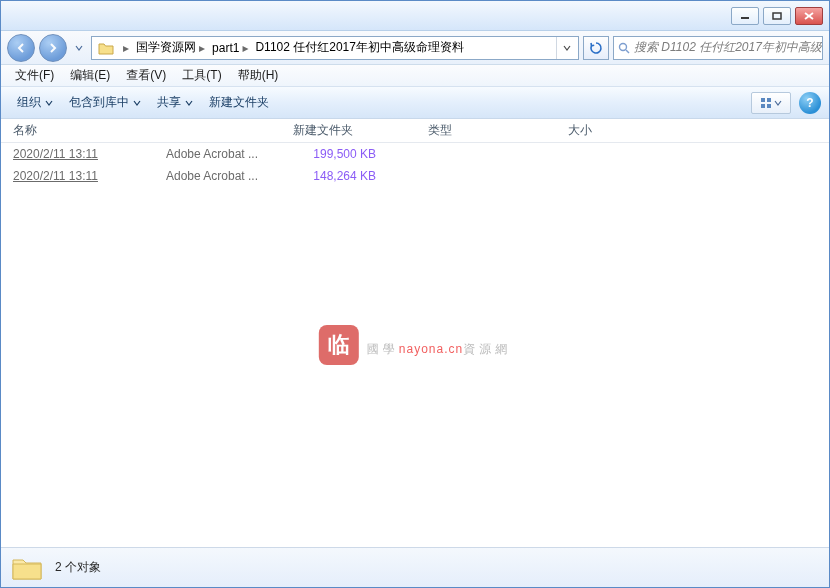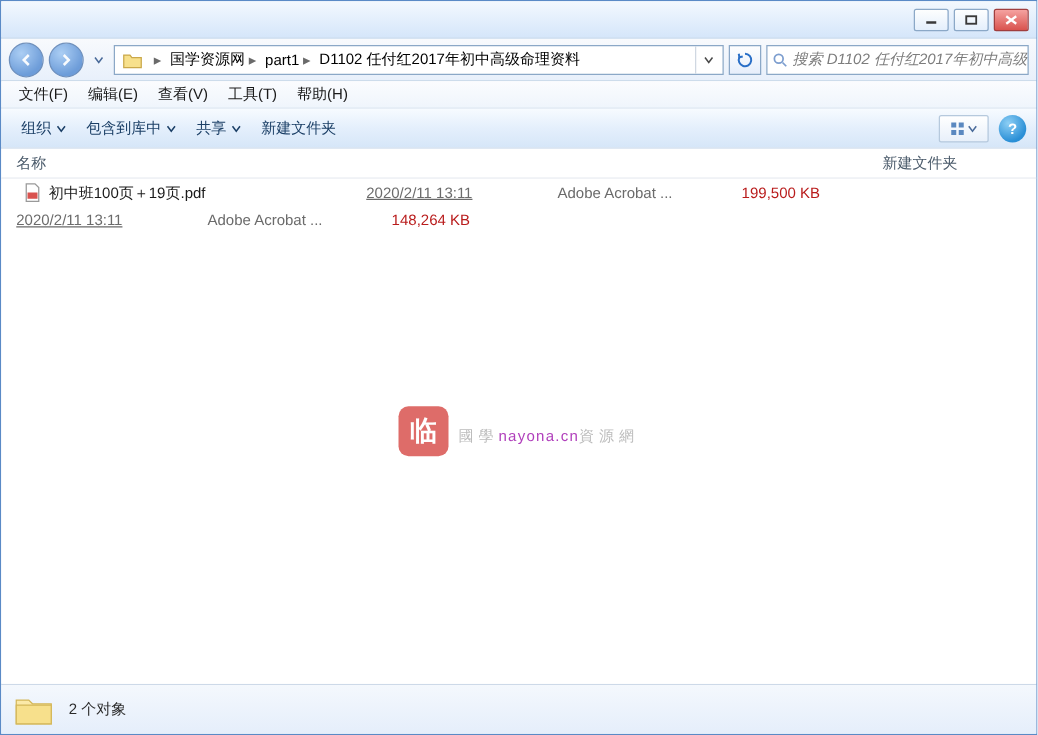--- a/index.html
+++ b/index.html
@@ -32,42 +32,42 @@
 .menuitem { padding:0 8px; color:#1a1a1a; }
 
 
 .toolbar { height:32px; background:linear-gradient(to bottom,#f7fbff,#e4effc 50%,#d6e6f8 100%); display:flex; align-items:center; padding:0 8px; border-bottom:1px solid #c8d8ea;}
 .toolbtn { display:flex; align-items:center; padding:0 8px; height:24px; color:#1b3f66; gap:4px;}
 .toolbar .spacer { flex:1; }
 .viewbtn { width:40px; height:22px; border:1px solid #b6c9dd; border-radius:2px; background:linear-gradient(to bottom,#fff,#e8f0fa); display:flex; align-items:center; justify-content:center; gap:2px;}
 .helpbtn { width:22px; height:22px; border-radius:50%; background:radial-gradient(circle at 35% 30%,#8dcff5,#2a8fd6 70%); color:#fff; display:flex; align-items:center; justify-content:center; font-weight:bold; margin-left:8px;}
 
 
-.colheaders { height:24px; display:flex; align-items:center; border-bottom:1px solid #e5e9ef; color:#4a5a6a; background:#fff;justify-content:space-between;}
+.colheaders { height:24px; display:flex; align-items:center; border-bottom:1px solid #e5e9ef; color:#4a5a6a; background:#fff;}
 .colheaders > div { padding:0 12px; border-right:1px solid transparent; height:100%; display:flex; align-items:center; }
 .col-name { width:280px; }
 .col-date { width:135px; }
 .col-type { width:140px; }
 .col-size { width:120px; }
 
 
 .filelist { flex:1; background:#fff; overflow:hidden; position:relative;}
 .filerow { display:flex; align-items:center; height:22px; }
 .filerow .cell-name { width:280px; padding-left:18px; display:flex; align-items:center; gap:6px; color:#1a1a1a; }
 .filerow .cell-date { width:135px; color:#6b6b6b; padding-left:12px;text-decoration:underline;}
 .filerow .cell-type { width:140px; color:#6b6b6b; padding-left:12px;text-align:center;}
-.filerow .cell-size { width:120px; color:#b91c1c; text-align:right; padding-right:20px;}
+.filerow .cell-size { width:120px; color:#8b5cf6; text-align:right; padding-right:20px;}
 .pdf-ico { width:14px; height:16px; position:relative; }
 .pdf-ico svg { display:block; }
 
 
 .watermark { position:absolute; left:50%; top:50%; transform:translate(-50%,-50%); display:flex; align-items:center; gap:8px; opacity:0.85; pointer-events:none;}
 .wm-logo { width:40px; height:40px; background:#d9534f; border-radius:8px; color:#fff; display:flex; align-items:center; justify-content:center; font-size:22px; font-weight:bold;}
 .wm-text { font-size:26px; color:#b0b0b0; letter-spacing:4px; font-family:"SimSun","Songti SC",serif;}
-.wm-text .dom { color:#a21caf; font-family:Arial; letter-spacing:1px;}
+.wm-text .dom { color:#ef4444; font-family:Arial; letter-spacing:1px;}
 
 
 .statusbar { height:40px; background:linear-gradient(to bottom,#f4f8fd,#e5eefb); border-top:1px solid #cdd9e8; display:flex; align-items:center; padding:0 10px; gap:12px;text-align:right;}
 .statusbar .big-folder { width:32px; height:28px; }
 .statusbar .txt { color:#2a2a2a; }
 
 .chev { width:8px; height:8px; }
 .folder-svg { display:block;}
 </style>
 </head>
@@ -195,33 +195,26 @@
       <svg class="chev" viewBox="0 0 8 8">
           <polyline points="1,2 4,6 7,2" fill="none" stroke="#4a6b9a" stroke-width="1.2"></polyline>
         </svg>
     </div>
     <div class="helpbtn">?</div>
   </div>
 
   <div class="colheaders">
     <div class="col-name">名称</div>
     <div class="col-date">新建文件夹</div>
+    <div class="col-type">类型</div>
+    <div class="col-size">大小</div>
   </div>
 
   <div class="filelist">
     <div class="filerow">
-      <div class="cell-name">
-        <span class="pdf-ico">
-            <svg width="14" height="16" viewBox="0 0 14 16">
-              <path d="M2 1 h7 l3 3 v11 h-10 z" fill="#fff" stroke="#999"></path>
-              <rect x="3" y="8" width="8" height="5" fill="#d9534f"></rect>
-            </svg>
-          </span>
-        <span>初中班100页＋19页.pdf</span>
-      </div>
       <div class="cell-date">2020/2/11 13:11</div>
       <div class="cell-type">Adobe Acrobat ...</div>
       <div class="cell-size">199,500 KB</div>
     </div>
     <div class="filerow">
       <div class="cell-date">2020/2/11 13:11</div>
       <div class="cell-type">Adobe Acrobat ...</div>
       <div class="cell-size">148,264 KB</div>
     </div>
 

